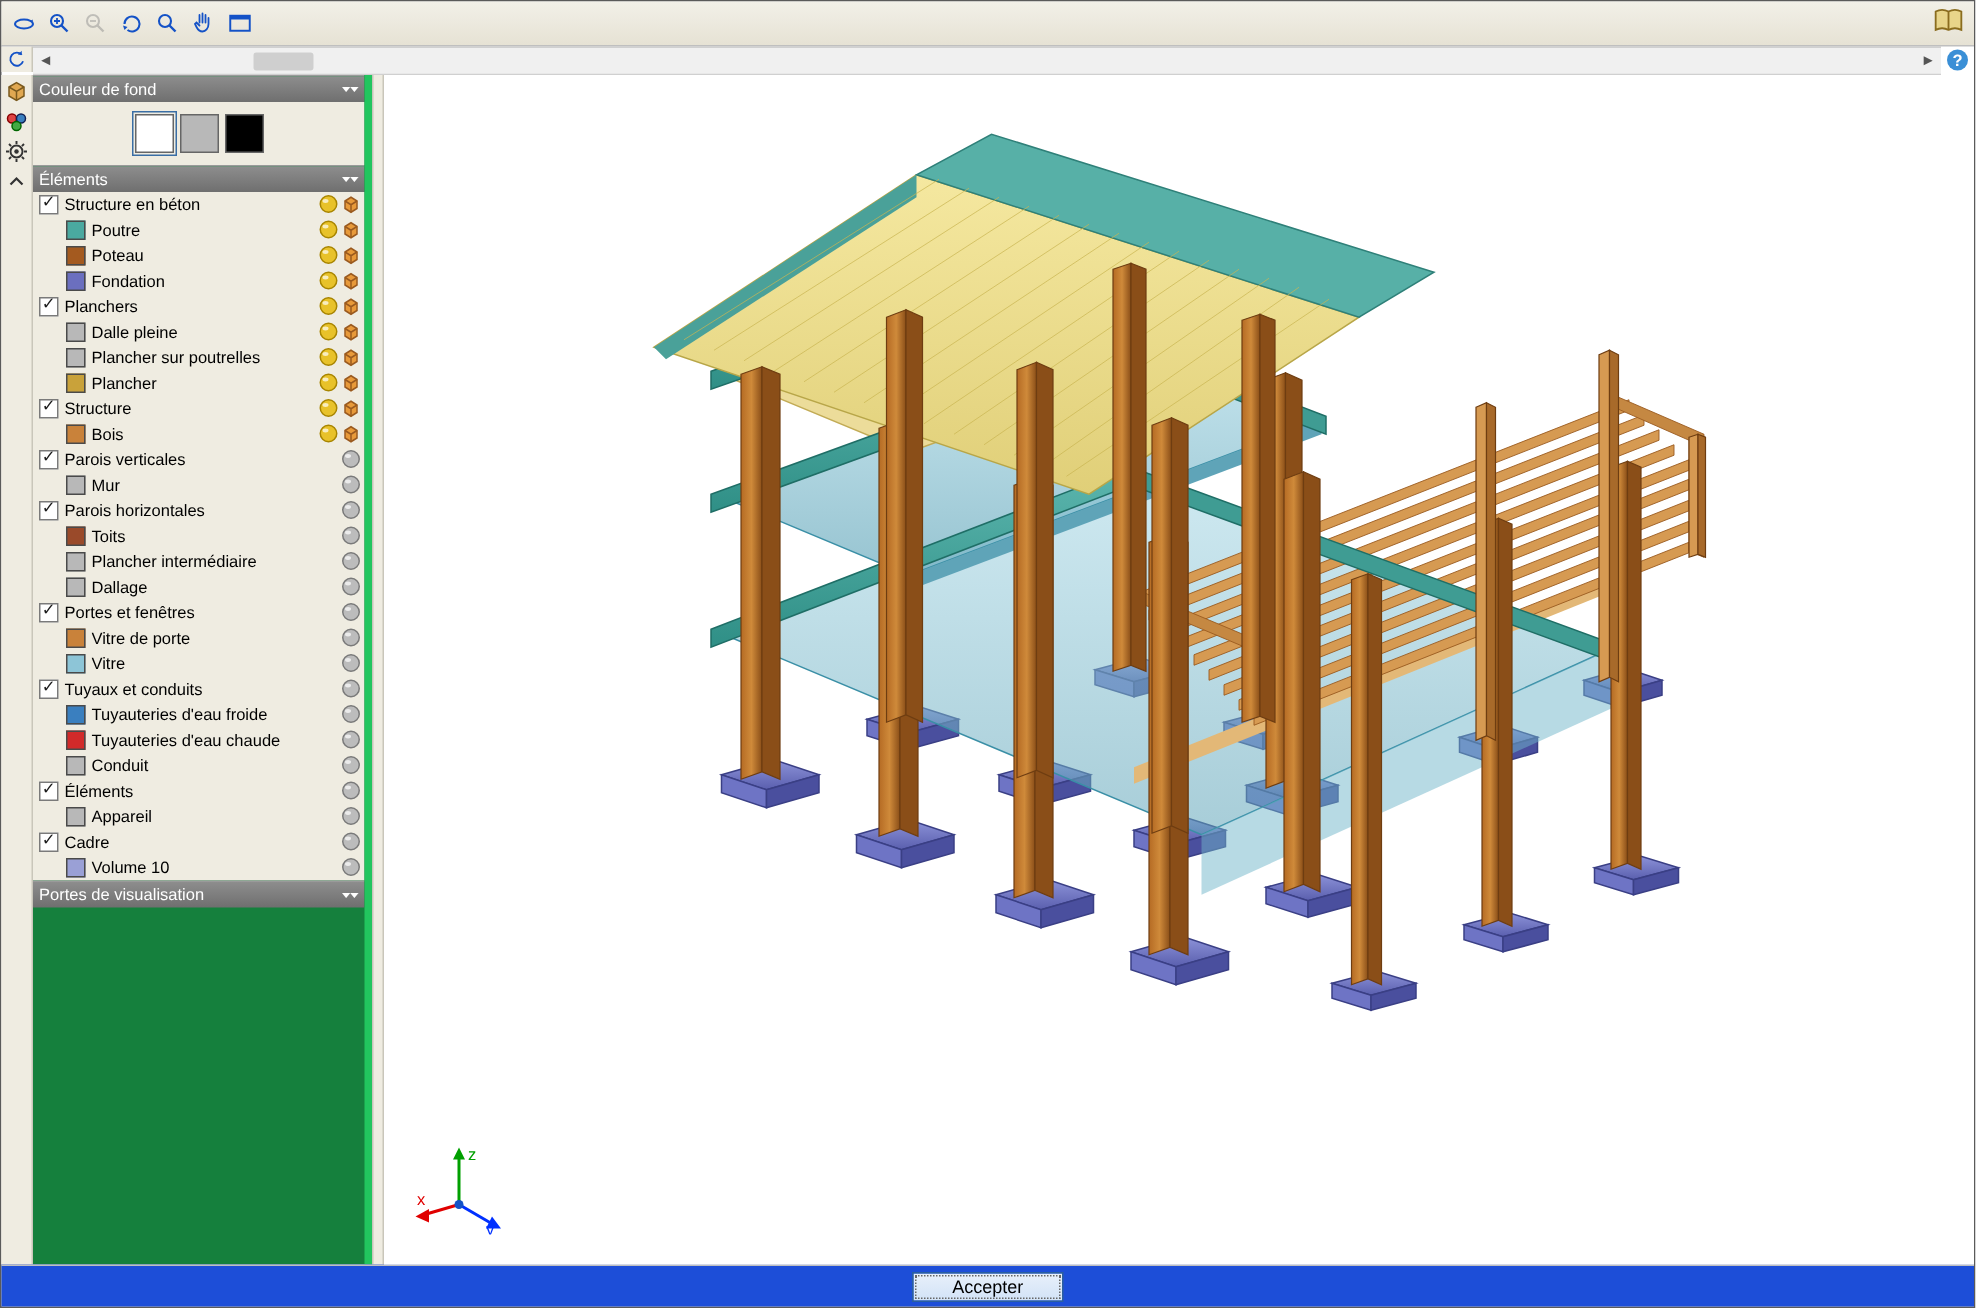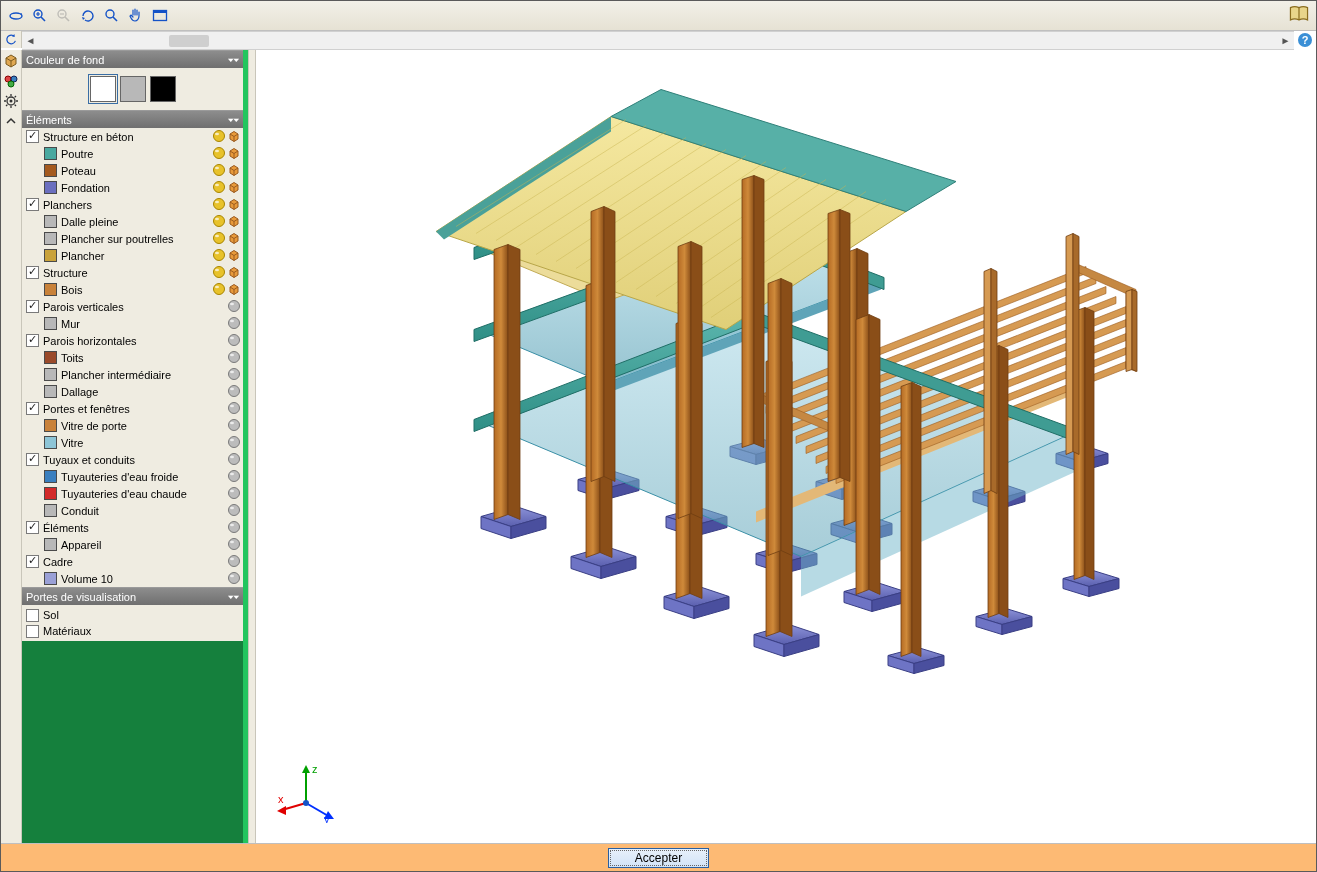--- a/index.html
+++ b/index.html
@@ -43,21 +43,21 @@
   .tree-row .color-box{width:13px;height:13px;margin-right:4px;border:1px solid #4a4a4a;box-sizing:border-box}
   .tree-row .label{flex:1;white-space:nowrap;overflow:hidden;text-overflow:ellipsis;font-size:11px}
   .tree-row.sub{padding-left:22px}
   .tree-row .icons{position:absolute;right:2px;top:1px;display:flex;gap:1px}
   .tree-row .ic{width:14px;height:14px}
   .ic.sphere svg,.ic.cube svg{width:14px;height:14px}
   .viewport{flex:1;background:#fff;position:relative;overflow:hidden;display:flex;flex-direction:column}
   .viewport-canvas{flex:1;position:relative}
   .viewport-canvas svg{width:100%;height:100%}
   .axis-gizmo{position:absolute;left:20px;bottom:20px;width:60px;height:60px}
-  .footer{height:27px;border-top:1px solid #bfbfbf;background:#fdba74;display:flex;align-items:center;justify-content:center}
+  .footer{height:27px;border-top:1px solid #bfbfbf;background:#1d4ed8;display:flex;align-items:center;justify-content:center}
   .accept-btn{padding:2px 26px;border:1px solid #2a5fa0;background:linear-gradient(#e8f0fa,#d2e3f7);font-size:12px;outline:1px dotted #666;outline-offset:-3px}
   .midvstrip{width:6px;background:#efece1;border-left:1px solid #c9c6ba;border-right:1px solid #c9c6ba}
   .opts-body{background:#efece1;padding:2px 4px}
   .opt-row{height:16px;display:flex;align-items:center;font-size:11px}
   .opt-row .cb{width:13px;height:13px;border:1px solid #7a7a7a;background:#fff;margin-right:4px;box-sizing:border-box}
 </style>
 </head>
 <body>
 
 <div class="window">
@@ -500,30 +500,20 @@
                         <ellipse cx="5" cy="5" rx="2" ry="1.3" fill="#fff" opacity="0.7"></ellipse>
                       </svg></span>
                   </span>
                 </div>
               </div>
 
             <div class="panel-header">
               <span>Portes de visualisation</span>
               <span class="chev">▾▾</span>
             </div>
-            <div class="opts-body" id="opts">
-                <div class="opt-row">
-                  <span class="cb"></span>
-                  <span>Sol</span>
-                </div>
-                <div class="opt-row">
-                  <span class="cb"></span>
-                  <span>Matériaux</span>
-                </div>
-              </div>
 
           </div>
         </div>
 
         <div class="midvstrip"></div>
 
         <div class="viewport">
           <div class="viewport-canvas">
             <svg viewBox="0 0 1060 770">
               <defs>

